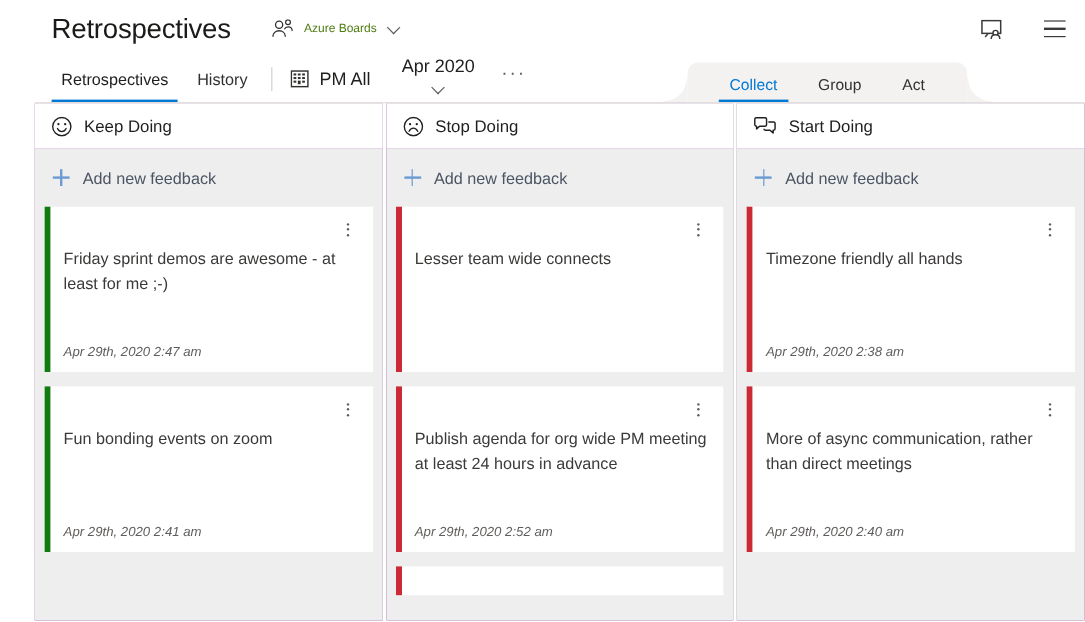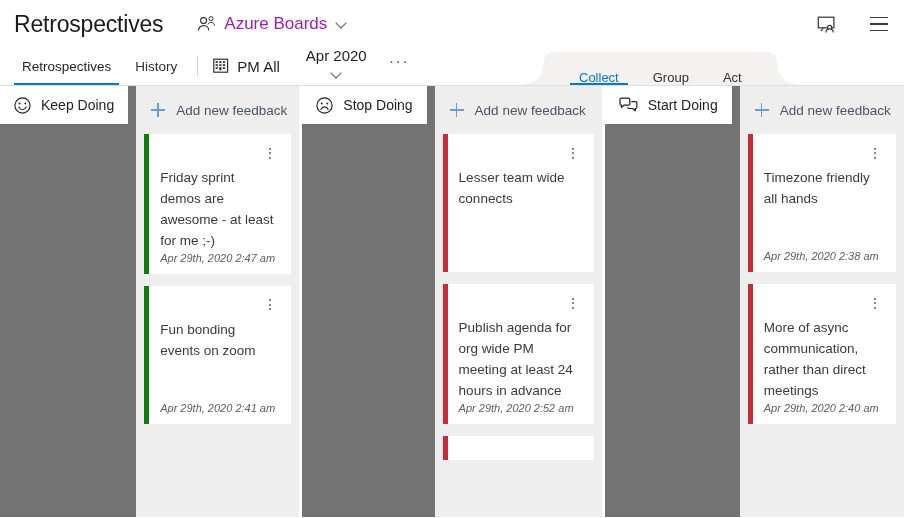--- a/index.html
+++ b/index.html
@@ -14,20 +14,21 @@
     color: #201f1e;
     -webkit-font-smoothing: antialiased;
   }
 
   #app {
     position: relative;
     width: 904px;
     height: 518px;
     background: #ffffff;
     overflow: hidden;
+    padding-left: 29px;
   }
 
   
   .topbar {
     position: relative;
     height: 48px;
     display: flex;
     align-items: center;
     padding: 0 0 0 14px;
     background: #ffffff;
@@ -46,22 +47,22 @@
     display: flex;
     align-items: center;
     gap: 8px;
     margin-left: 30px;
     cursor: pointer;
     height: 30px;
     padding: 0 4px;
   }
 
   .team-picker .label {
-    font-size: 17px;
-    color: #a21caf;
+    font-size: 10px;
+    color: #4d7c0f;
     white-space: nowrap;
   }
 
   .icon-svg { display: block; }
 
   .chev {
     width: 10px;
     height: 10px;
     display: inline-block;
     position: relative;
@@ -230,21 +231,21 @@
   .stagebar::before { left: -20px; }
   .stagebar::after {
     right: -20px;
     background: radial-gradient(circle at 100% 0, rgba(0,0,0,0) 19px, #f3f2f1 19.5px);
   }
 
   .stagetab {
     position: relative;
     height: 22px;
     display: flex;
-    align-items: flex-end;
+    align-items: flex-start;
     padding: 0 17px;
     font-size: 13px;
     color: #323130;
     cursor: pointer;
     white-space: nowrap;
     margin-top: 23px;
   }
   .stagetab.active { color: #0078d4; }
   .stagetab.active::after {
     content: "";
@@ -260,24 +261,23 @@
   .board {
     display: flex;
     height: 431px;
     background: #ffffff;
     gap: 3px;
   }
 
   .column {
     flex: 1 1 0;
     display: flex;
-    flex-direction: row;
+    flex-direction: column;
     min-width: 0;
-    background: #737373;
-    gap: 8px;
+    background: #701a75;
   }
 
   .col-head {
     height: 38px;
     display: flex;
     align-items: center;
     gap: 10px;
     padding: 0 14px;
     background: #ffffff;
     flex: 0 0 auto;

